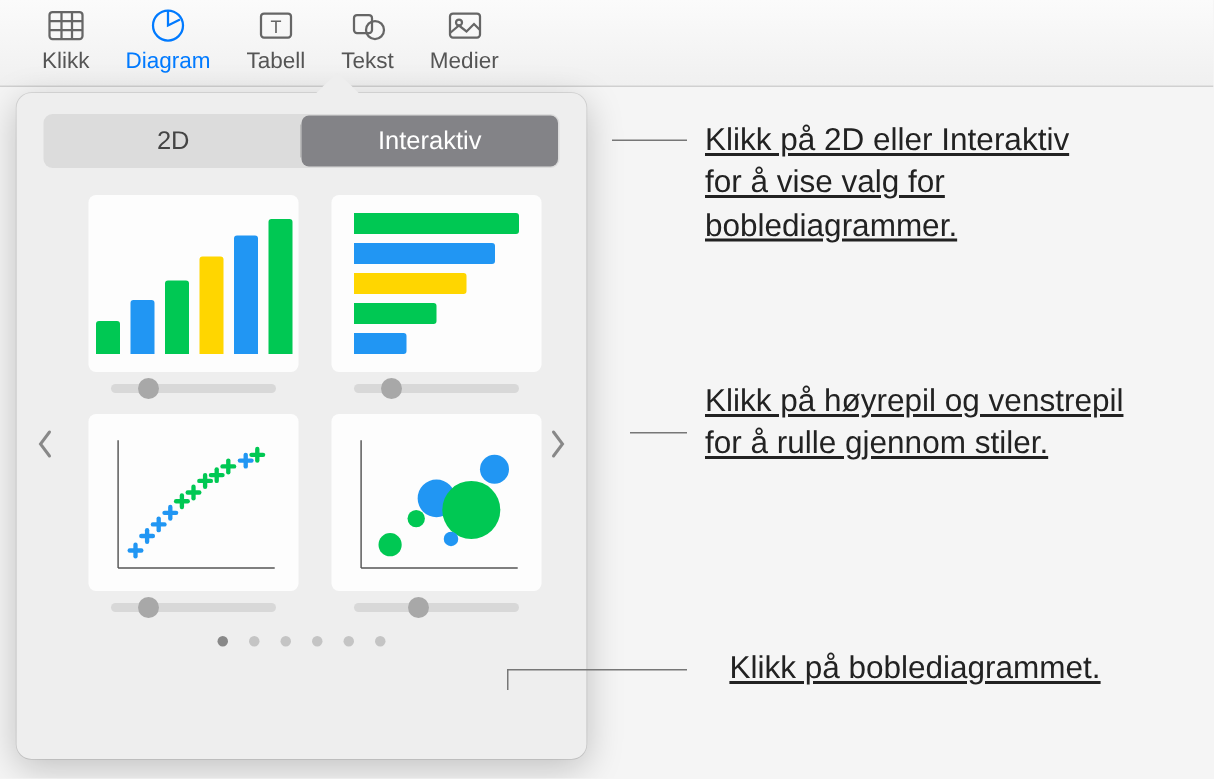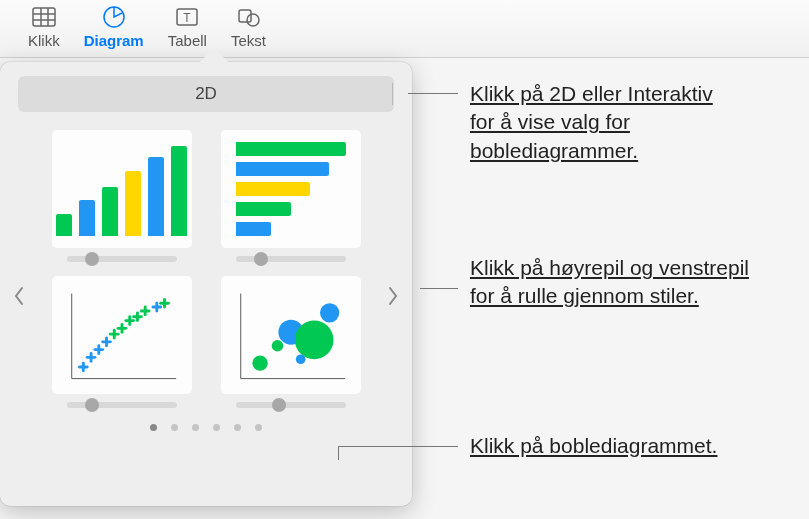--- a/index.html
+++ b/index.html
@@ -24,30 +24,30 @@
     
     .toolbar-item {
       display: flex;
       flex-direction: column;
       align-items: center;
       gap: 2px;
       color: #555;
       font-size: 15px;
     }
     
-    .toolbar-item.active { color: #007aff; font-weight: bold; }
+    .toolbar-item.active { color: #007aff; }
     .toolbar-icon { width: 28px; height: 26px; display: flex; align-items: center; justify-content: center; }
     .toolbar-icon svg { stroke: #666; fill: none; stroke-width: 1.5; }
     .toolbar-item.active .toolbar-icon svg { stroke: #007aff; }
     
     .popover {
       position: absolute;
       top: 62px;
-      left: 0;
-      width: 412px;
+      left: 11px;
+      width: 380px;
       height: 444px;
       background: #eeeeee;
       border-radius: 10px;
       box-shadow: 0 6px 24px rgba(0,0,0,0.22), 0 0 0 0.5px rgba(0,0,0,0.12);
       padding: 14px 18px 12px 18px;
     }
     
     .popover::before {
       content: "";
       position: absolute;
@@ -226,25 +226,36 @@
   </div>
   <div class="toolbar-item">
     <div class="toolbar-icon">
       <svg viewBox="0 0 28 26" width="28" height="26">
           <rect x="5" y="6" width="12" height="12" rx="2"></rect>
           <circle cx="19" cy="16" r="6"></circle>
         </svg>
     </div>
     <span>Tekst</span>
   </div>
+  <div class="toolbar-item">
+    <div class="toolbar-icon">
+      <svg viewBox="0 0 28 26" width="28" height="26">
+          <rect x="4" y="5" width="20" height="16" rx="2"></rect>
+          <circle cx="10" cy="11" r="2"></circle>
+          <path d="M4 18 L10 13 L15 17 L20 12 L24 16"></path>
+        </svg>
+    </div>
+    <span>Medier</span>
+  </div>
 </div>
 
 <div class="popover">
   <div class="seg-control">
     <div class="seg sep">2D</div>
+    <div class="seg active">Interaktiv</div>
   </div>
 
   <div class="chart-grid">
 
     <div class="chart-cell">
       <div class="chart-thumb">
         <div class="bar-col">
           <div class="b c-green" style="height:25%"></div>
           <div class="b c-blue" style="height:40%"></div>
           <div class="b c-green" style="height:55%"></div>
@@ -355,13 +366,13 @@
 </div>
 
 <div class="callout-line" style="top:93px; left:408px; width:50px;"></div>
 <div class="callout" style="top:80px; left:470px; width:260px;">Klikk på 2D eller Interaktiv for å vise valg for boblediagrammer.</div>
 
 <div class="callout-line" style="top:288px; left:420px; width:38px;"></div>
 <div class="callout" style="top:254px; left:470px; width:300px;">Klikk på høyrepil og venstrepil for å rulle gjennom stiler.</div>
 
 <div class="callout-line" style="top:446px; left:338px; width:120px;"></div>
 <div style="position:absolute; top:446px; left:338px; height:14px; border-left:1.5px solid #777;"></div>
-<div class="callout" style="top:432px; left:470px; width:280px;">Klikk på boblediagrammet.</div>
+<div class="callout" style="top:432px; left:470px; width:280px;text-align:center;">Klikk på boblediagrammet.</div>
 
 </body></html>

